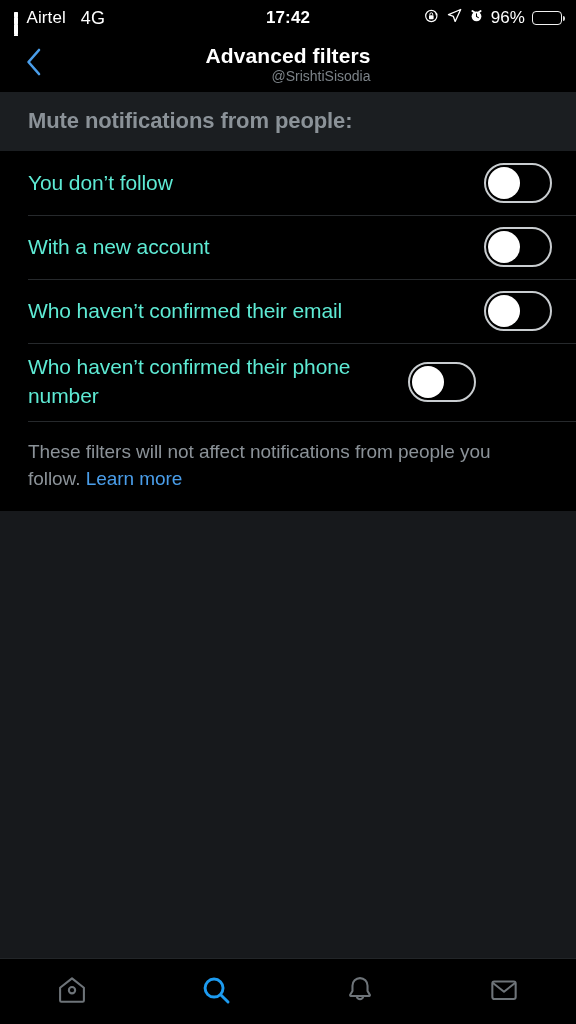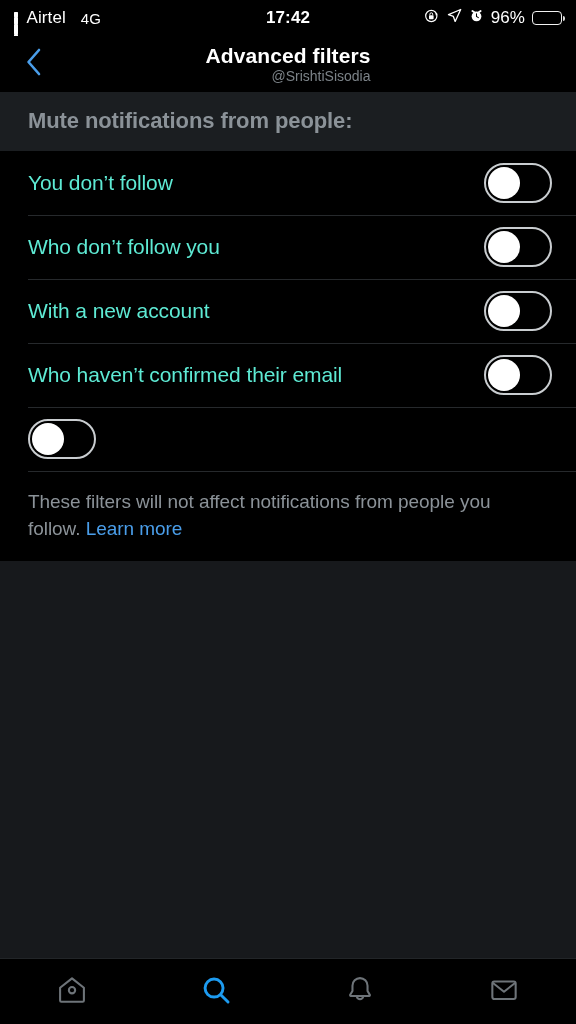--- a/index.html
+++ b/index.html
@@ -31,21 +31,21 @@
   .status-left { display:flex; align-items:center; gap:9px; flex:1 1 0; }
   .status-center { flex:0 0 auto; display:flex; justify-content:center; }
   .status-right { display:flex; align-items:center; gap:7px; flex:1 1 0; justify-content:flex-end;text-align:center; }
   .signal-bars { display:flex; align-items:flex-end; gap:2px; height:13px; }
   .signal-bars i { display:block; width:3.5px; background:#fff; border-radius:0.5px; }
   .signal-bars i:nth-child(1){ height:5px; }
   .signal-bars i:nth-child(2){ height:7.5px; }
   .signal-bars i:nth-child(3){ height:10px; }
   .signal-bars i:nth-child(4){ height:13px; }
   .carrier { font-size:17px; font-weight:400; }
-  .net-type { font-size:15px; font-weight:400; margin-left:6px; }
+  .net-type { font-size:18px; font-weight:400; margin-left:6px; }
   .clock { font-size:17px; font-weight:bold; }
   .batt-pct { font-size:17px; font-weight:400; }
   .battery {
     width:30px; height:14px;
     border:1.4px solid rgba(255,255,255,.95);
     border-radius:4px;
     position:relative;
     padding:1.5px;
   }
   .battery::after {
@@ -234,43 +234,38 @@
 
   <div class="list">
 
     <div class="list-row">
       <div class="row-label">You don’t follow</div>
       <div class="toggle">
           <span class="knob"></span>
         </div>
     </div>
 
-    <div class="list-row">
-      <div class="row-label">Who don’t follow you</div>
-      <div class="toggle">
-          <span class="knob"></span>
-        </div>
-    </div>
 
     <div class="list-row">
       <div class="row-label">With a new account</div>
       <div class="toggle">
           <span class="knob"></span>
         </div>
     </div>
 
 
     <div class="list-row">
       <div class="row-label">Who haven’t confirmed their email</div>
       <div class="toggle">
           <span class="knob"></span>
         </div>
     </div>
 
     <div class="list-row">
+      <div class="row-label" style="max-width:380px">Who haven’t confirmed their phone number</div>
       <div class="toggle">
           <span class="knob"></span>
         </div>
     </div>
 
   </div>
 
   <div class="footer-note">
     <p>
       <span>These filters will not affect notifications from people you follow.</span>

